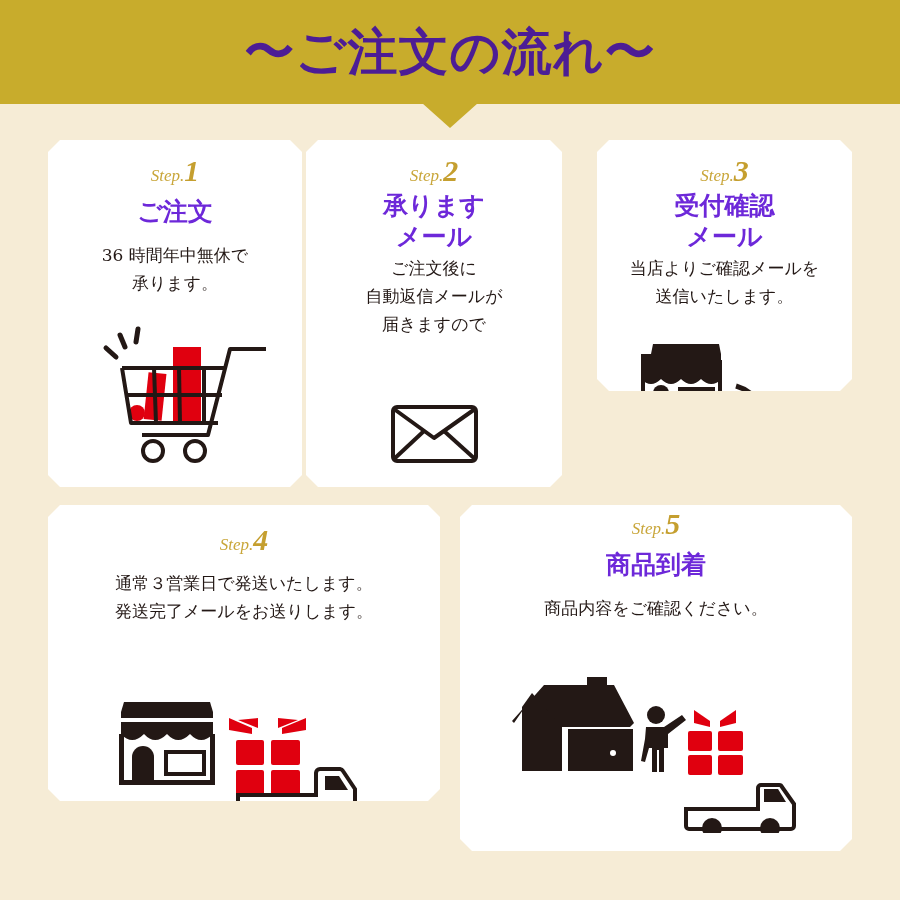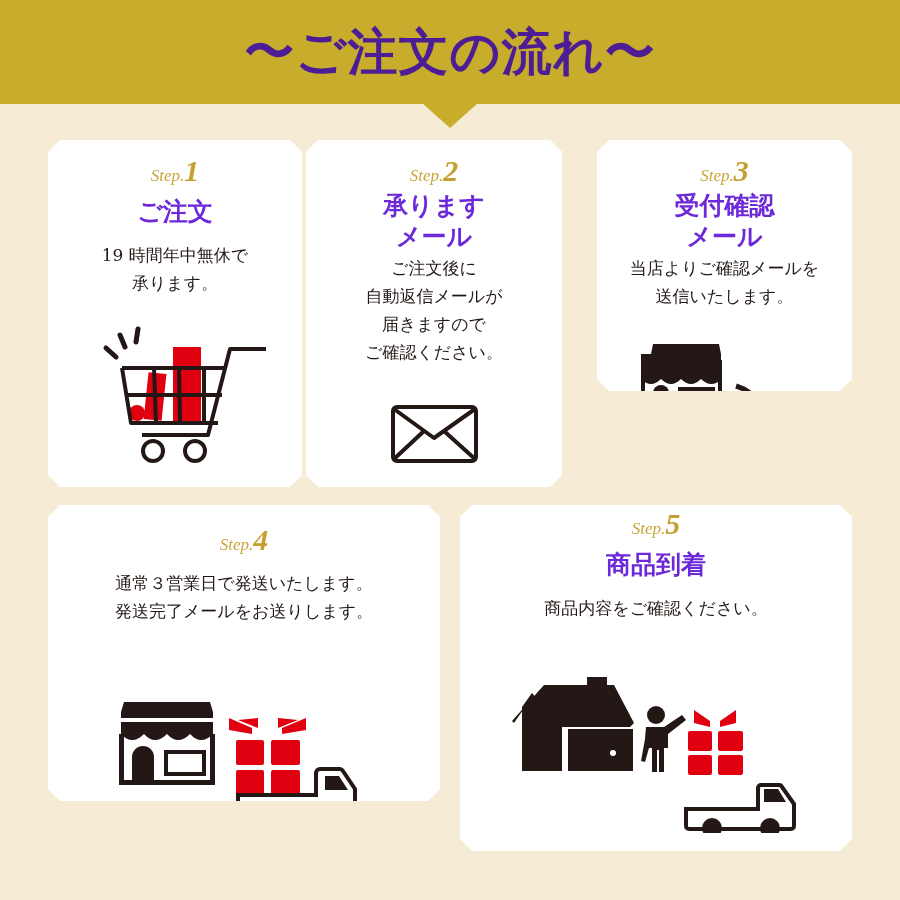--- a/index.html
+++ b/index.html
@@ -26,21 +26,21 @@
   <div class="title">〜ご注文の流れ〜</div>
 </div>
 <div class="header-arrow"></div>
 
 <div class="card" style="left:48px;top:140px;width:254px;height:347px;">
   <div class="step"><span>Step.</span><span class="num">1</span></div>
   <div class="heading" style="margin-top:10px;">
       <div>ご注文</div>
     </div>
   <div class="desc" style="margin-top:14px;">
-    <div>19 時間年中無休で</div>
+    <div>36 時間年中無休で</div>
       <div>承ります。</div>
   </div>
   <svg class="icon" style="left:50px;top:185px;" width="170" height="145" viewBox="0 0 170 145">
     <g stroke="#231815" stroke-width="5" stroke-linecap="round" fill="none">
       <line x1="8" y1="23" x2="18" y2="32"></line>
         <line x1="22" y1="10" x2="27" y2="22"></line>
         <line x1="40" y1="4" x2="38" y2="17"></line>
     </g>
     <rect x="75" y="22" width="28" height="75" fill="#e0000f"></rect>
     <rect x="48" y="48" width="18" height="47" fill="#e0000f" transform="rotate(6 57 72)"></rect>
@@ -62,21 +62,20 @@
 <div class="card" style="left:306px;top:140px;width:256px;height:347px;">
   <div class="step"><span>Step.</span><span class="num">2</span></div>
   <div class="heading">
     <div>承ります</div>
       <div>メール</div>
   </div>
   <div class="desc" style="margin-top:2px;">
     <div>ご注文後に</div>
       <div>自動返信メールが</div>
     <div>届きますので</div>
-      <div>ご確認ください。</div>
   </div>
   <svg class="icon" style="left:84px;top:264px;" width="90" height="60" viewBox="0 0 90 60">
     <rect x="3" y="3" width="83" height="54" rx="4" fill="none" stroke="#231815" stroke-width="4"></rect>
     <polyline points="4,5 44,34 85,5" fill="none" stroke="#231815" stroke-width="4" stroke-linejoin="round"></polyline>
     <line x1="4" y1="55" x2="34" y2="27" stroke="#231815" stroke-width="4"></line>
     <line x1="85" y1="55" x2="54" y2="27" stroke="#231815" stroke-width="4"></line>
   </svg>
 </div>
 
 <div class="card" style="left:597px;top:140px;width:255px;height:251px;">

